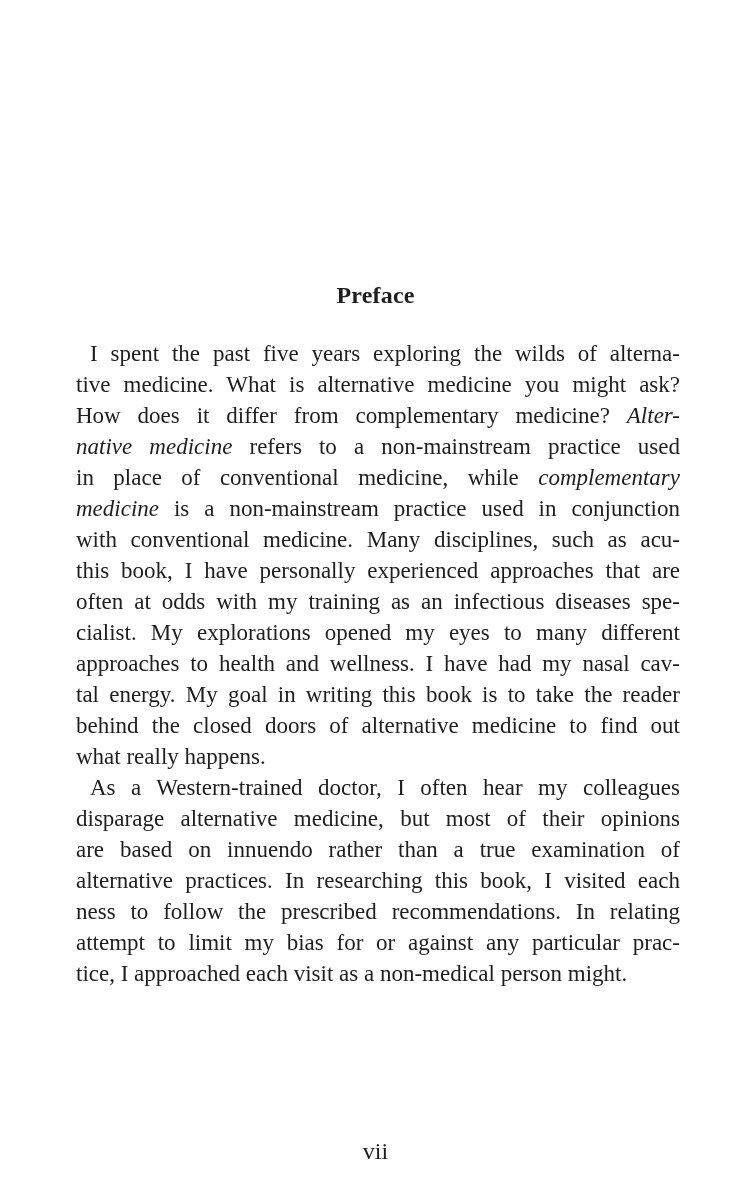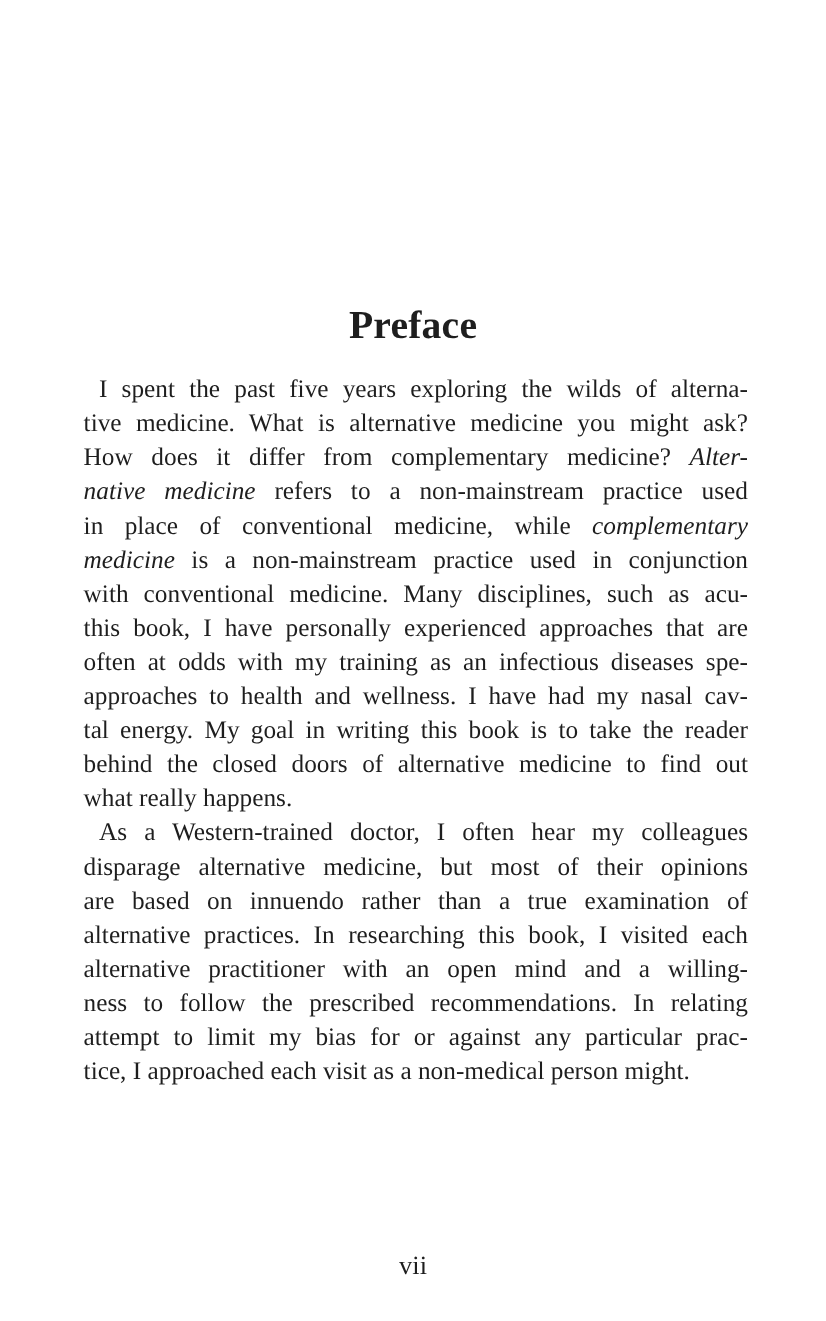--- a/index.html
+++ b/index.html
@@ -15,21 +15,21 @@
     color: #1e1e1e;
     font-family: "Liberation Serif", serif;
     overflow: hidden;
   }
   .chapter-title {
     position: absolute;
     top: 278px;
     left: 0;
     right: 0;
     text-align: center;
-    font-size: 36px;
+    font-size: 24px;
     line-height: 34px;
     font-weight: bold;
     letter-spacing: 0.2px;
   }
   .body-text {
     position: absolute;
     top: 338px;
     left: 76px;
     width: 604px;
     font-size: 23px;
@@ -72,31 +72,31 @@
       <div class="paragraph">
         <div class="line indent"><span>I spent the past five years exploring the wilds of alterna-</span></div>
         <div class="line"><span>tive medicine. What is alternative medicine you might ask?</span></div>
         <div class="line"><span>How does it differ from complementary medicine? </span><span class="italic">Alter-</span></div>
         <div class="line"><span class="italic">native medicine</span><span> refers to a non-mainstream practice used</span></div>
         <div class="line"><span>in place of conventional medicine, while </span><span class="italic">complementary</span></div>
         <div class="line"><span class="italic">medicine</span><span> is a non-mainstream practice used in conjunction</span></div>
         <div class="line"><span>with conventional medicine. Many disciplines, such as acu-</span></div>
         <div class="line"><span>this book, I have personally experienced approaches that are</span></div>
         <div class="line"><span>often at odds with my training as an infectious diseases spe-</span></div>
+        <div class="line"><span>cialist. My explorations opened my eyes to many different</span></div>
         <div class="line"><span>approaches to health and wellness. I have had my nasal cav-</span></div>
         <div class="line"><span>tal energy. My goal in writing this book is to take the reader</span></div>
         <div class="line"><span>behind the closed doors of alternative medicine to find out</span></div>
         <div class="line last"><span>what really happens.</span></div>
       </div>
       <div class="paragraph">
         <div class="line indent"><span>As a Western-trained doctor, I often hear my colleagues</span></div>
         <div class="line"><span>disparage alternative medicine, but most of their opinions</span></div>
         <div class="line"><span>are based on innuendo rather than a true examination of</span></div>
         <div class="line"><span>alternative practices. In researching this book, I visited each</span></div>
-        <div class="line"><span>alternative practitioner with an open mind and a willing-</span></div>
         <div class="line"><span>ness to follow the prescribed recommendations. In relating</span></div>
         <div class="line"><span>attempt to limit my bias for or against any particular prac-</span></div>
         <div class="line last"><span>tice, I approached each visit as a non-medical person might.</span></div>
       </div>
     </div>
 
   <div class="folio">vii</div>
 </div>
 
 </body></html>

